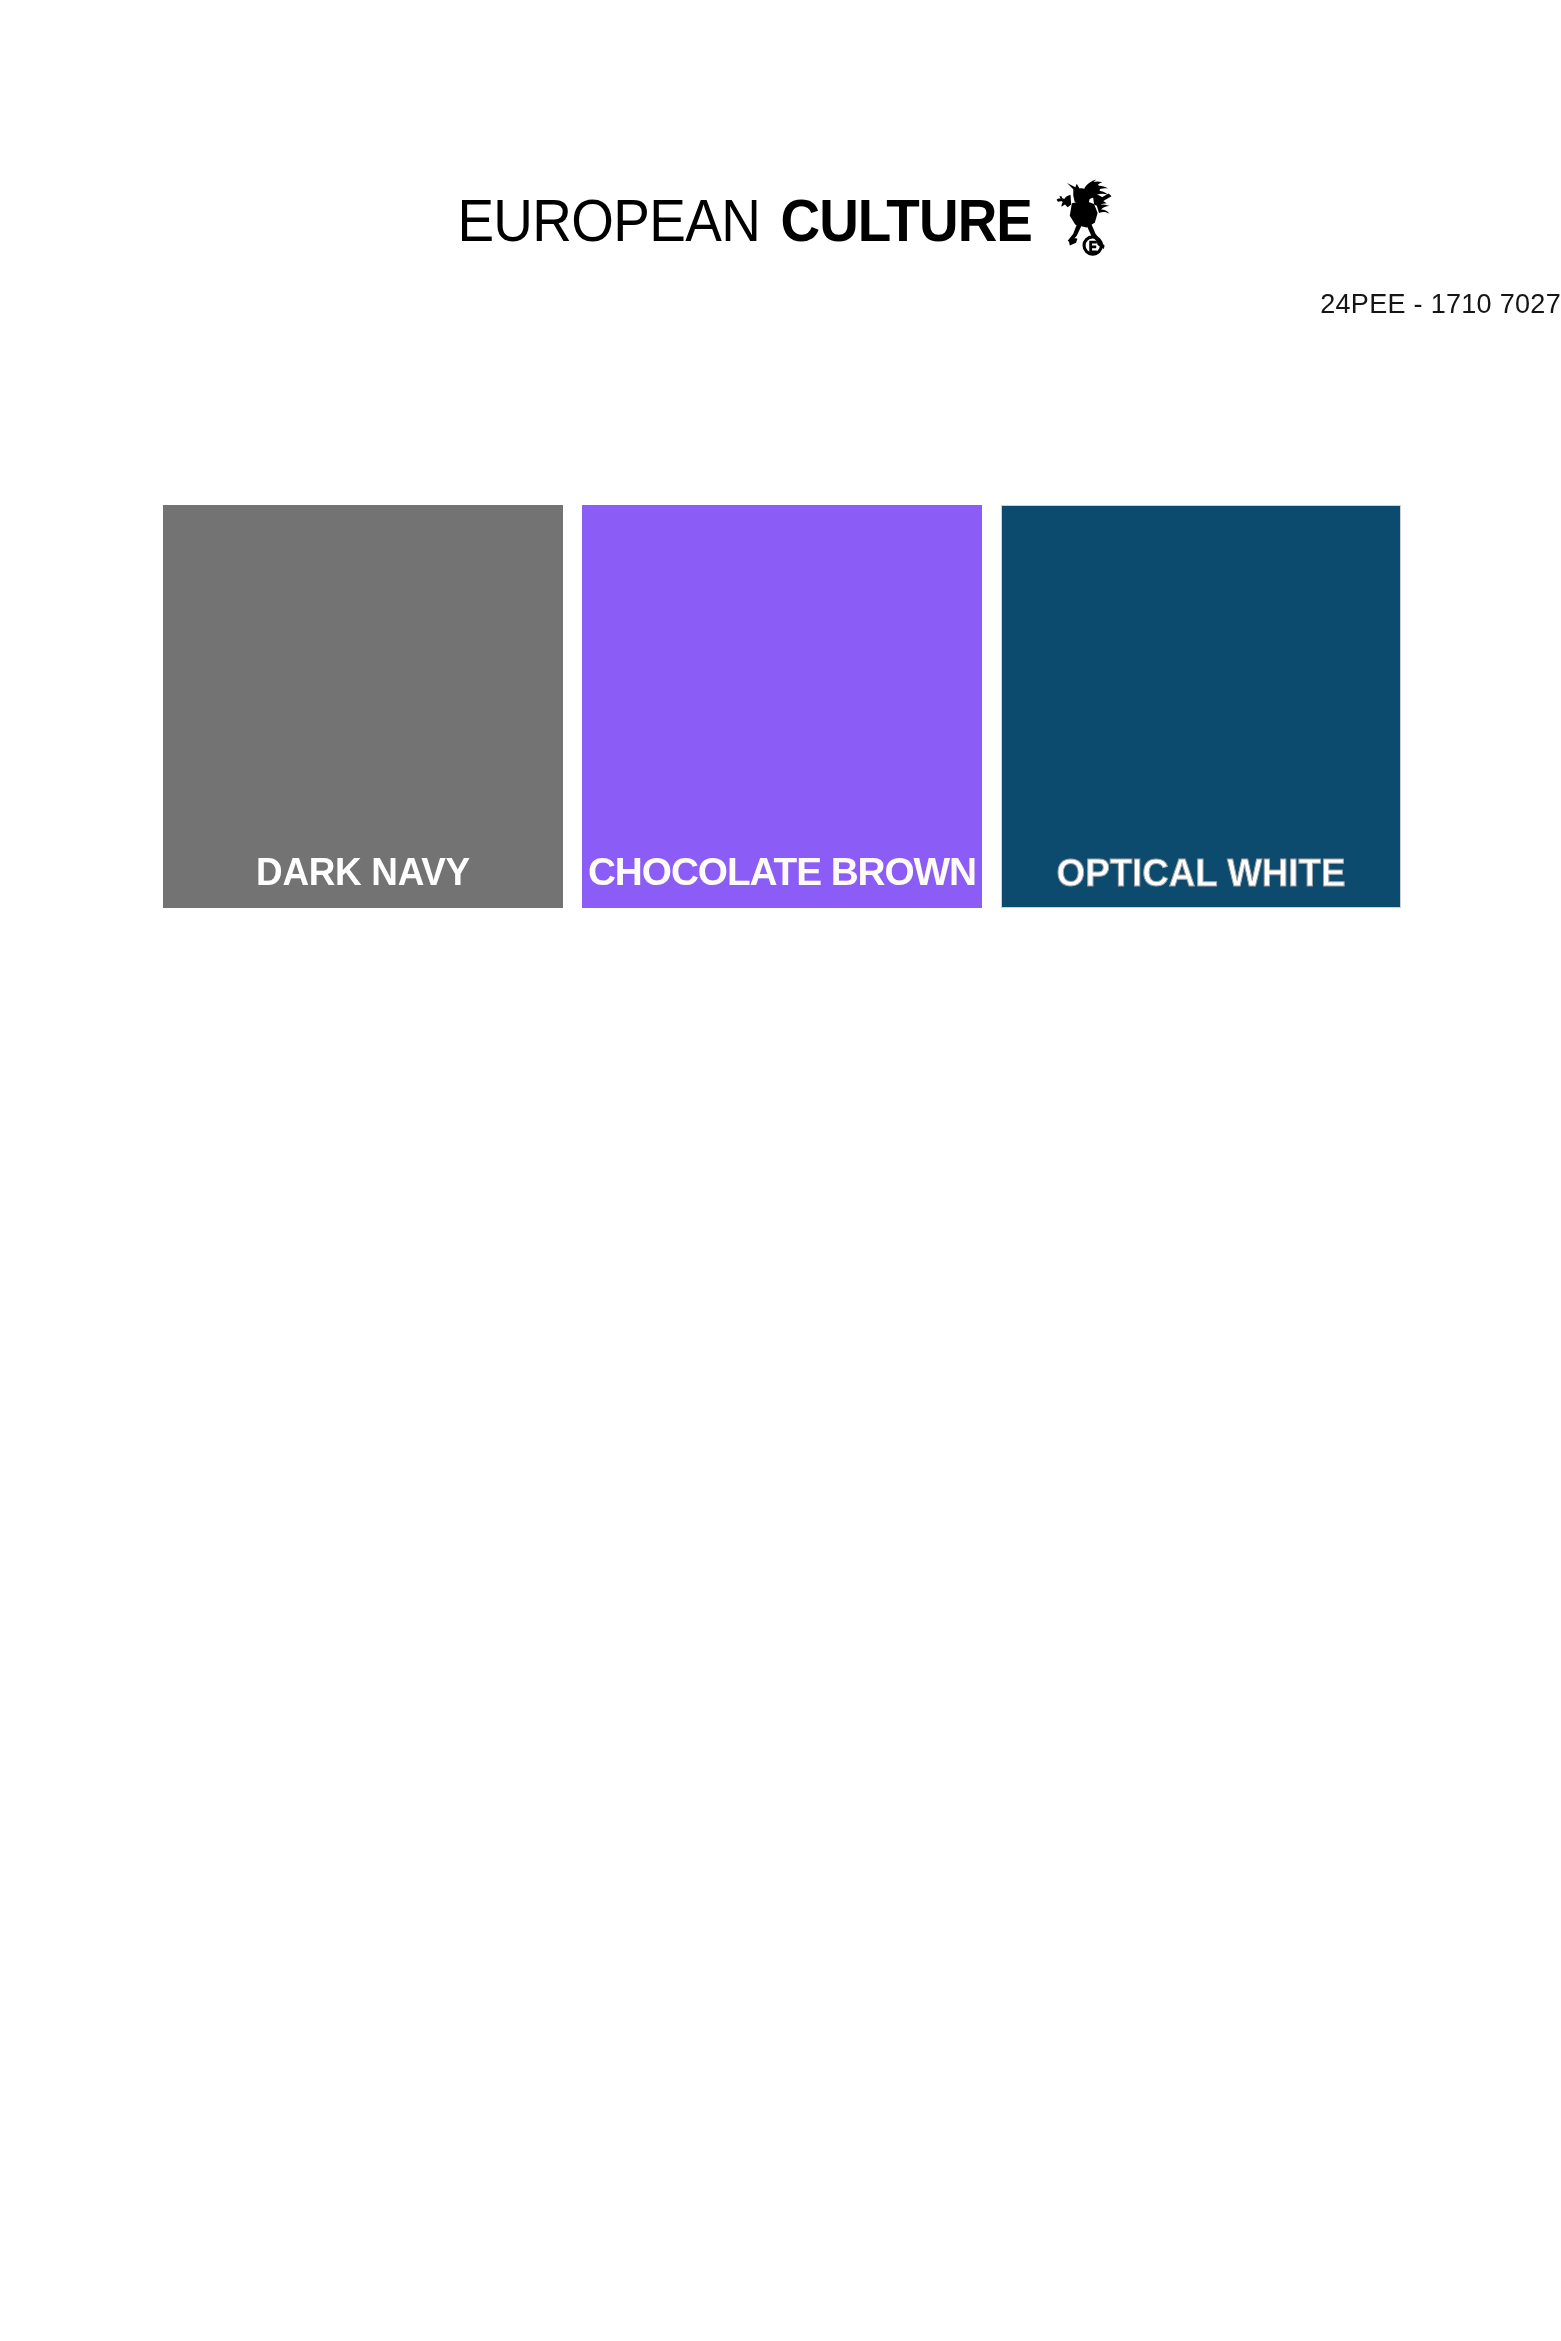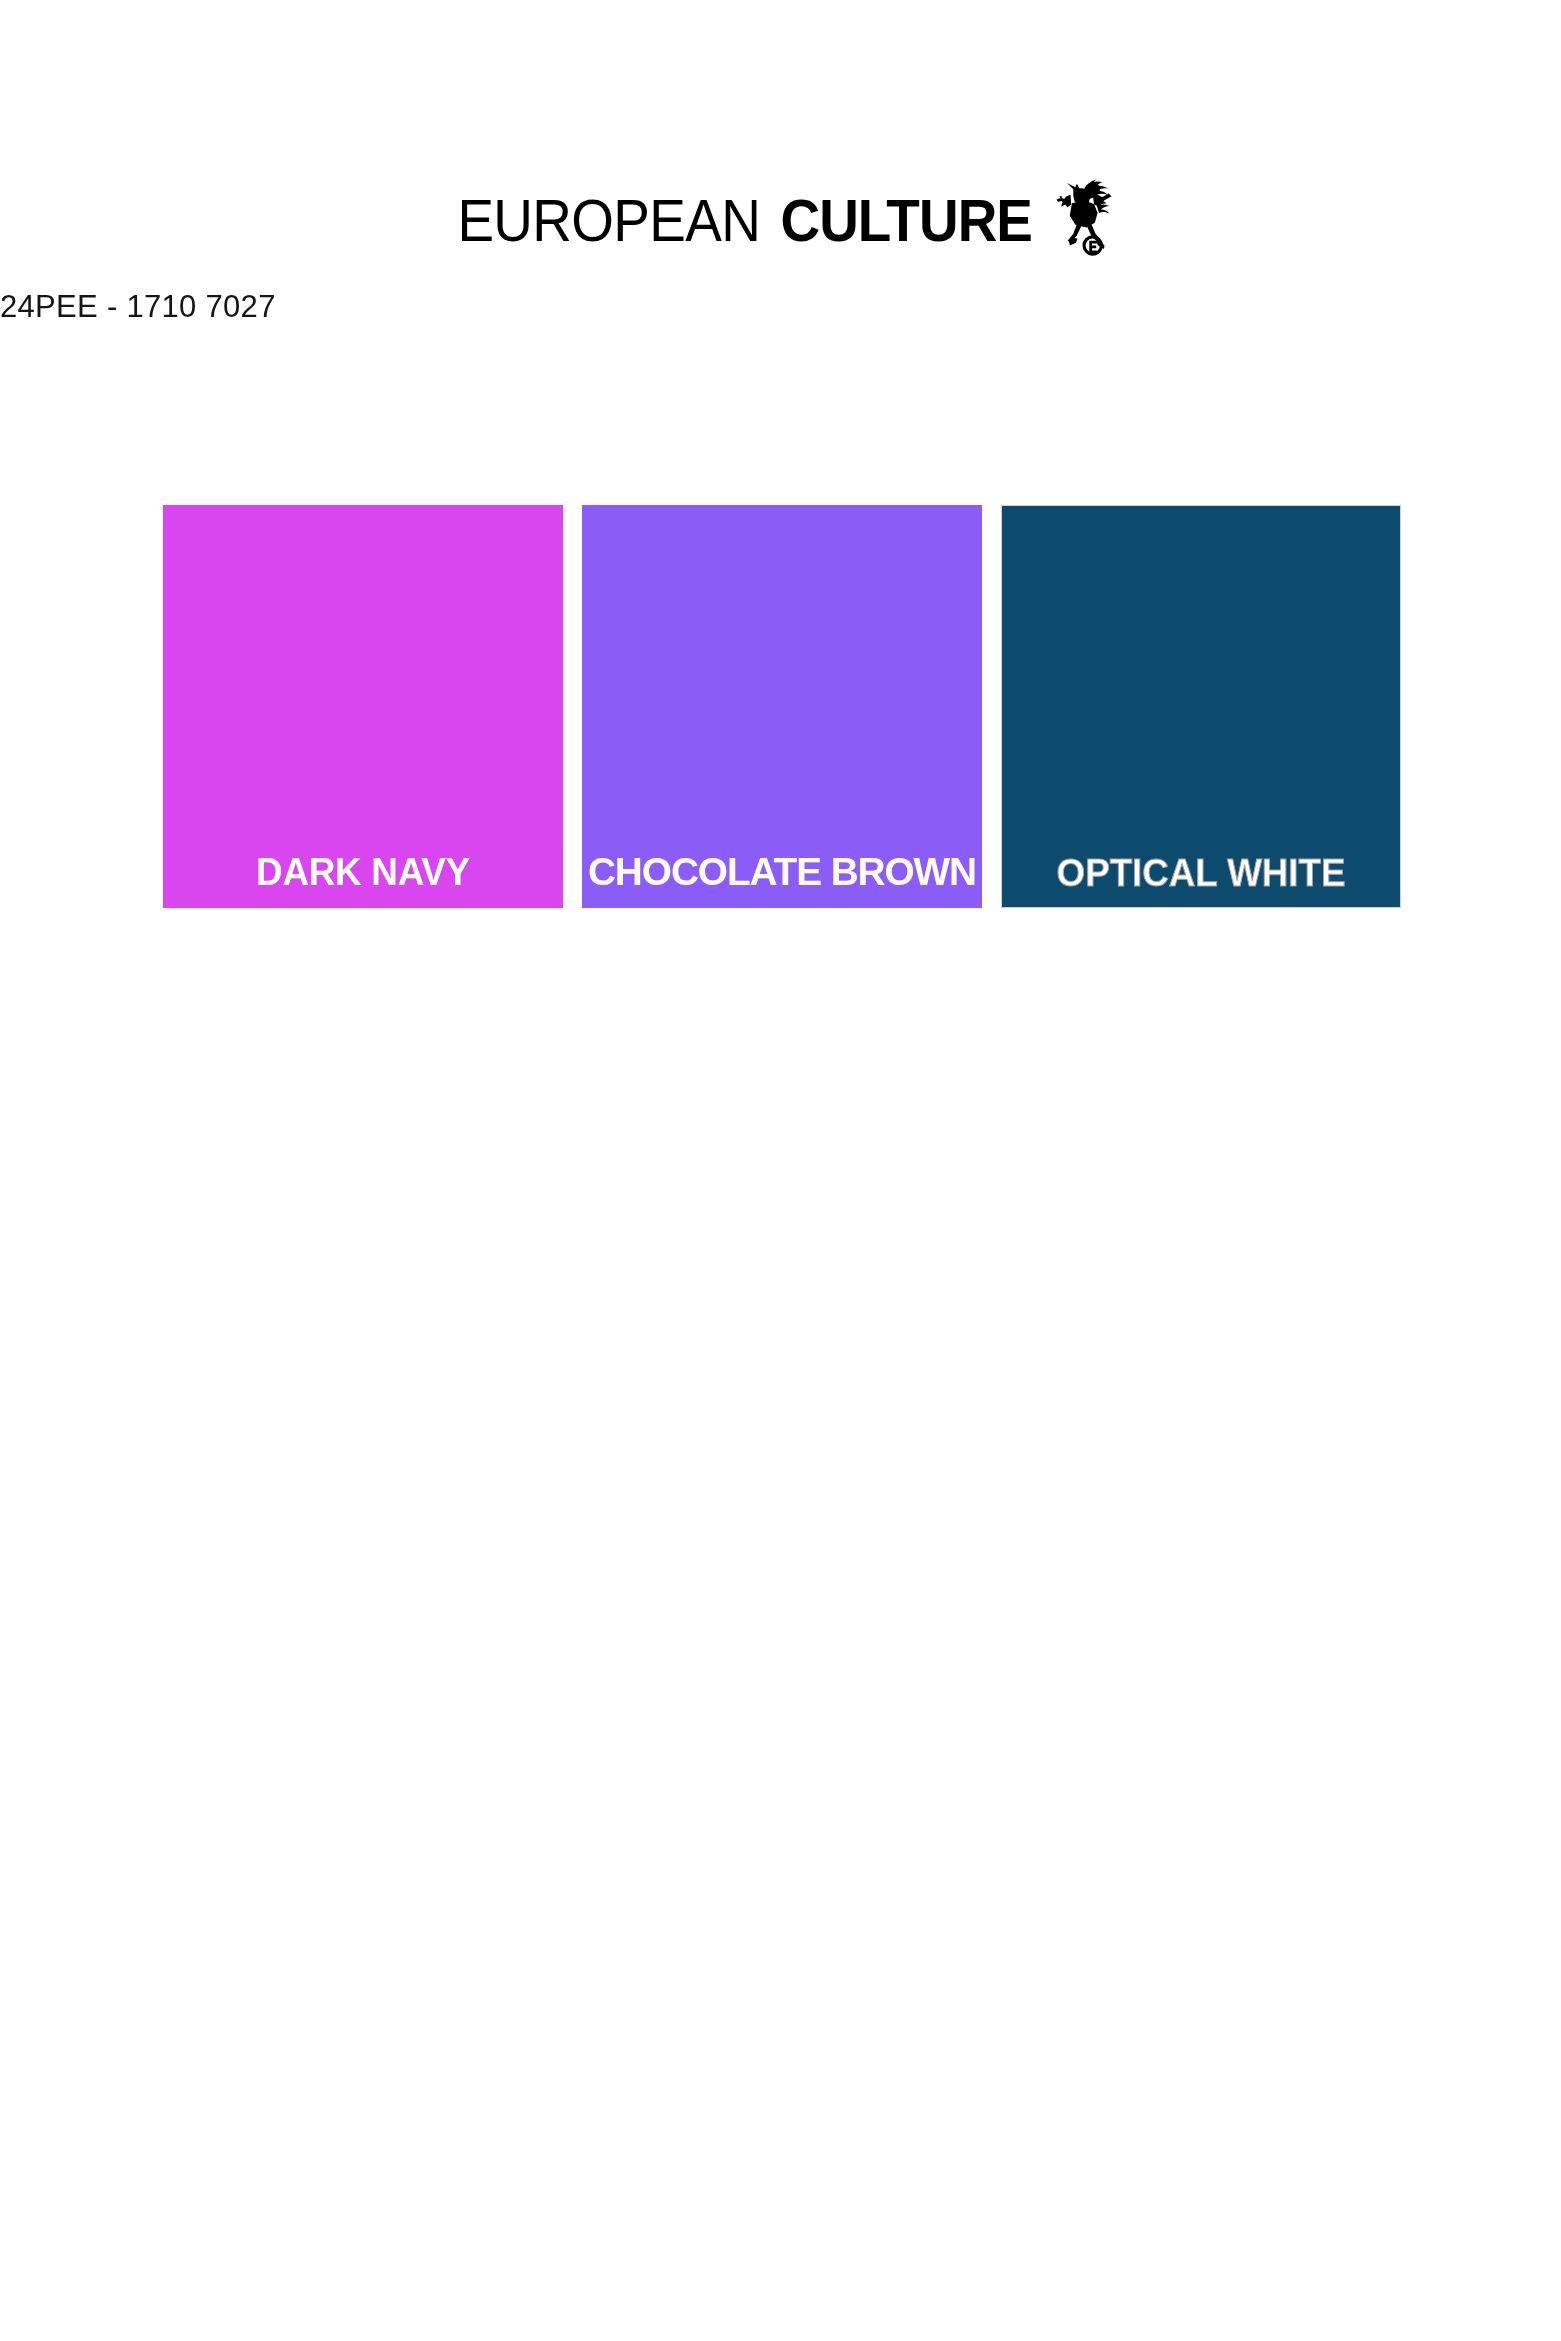--- a/index.html
+++ b/index.html
@@ -68,22 +68,22 @@
     top: -18px;
     flex: none;
   }
   .logo-mark svg { display: block; width: 100%; height: 100%; }
 
   .style-code {
     position: absolute;
     left: 0;
     top: 291px;
     width: 1561px;
-    text-align: left;
-    font-size: 31px;
+    text-align: right;
+    font-size: 27px;
     font-weight: 400;
     color: #151515;
     letter-spacing: 0.3px;
     line-height: 1;
   }
 
   
   .swatch-row {
     position: absolute;
     left: 163px;
@@ -110,21 +110,21 @@
     text-align: center;
     font-size: 38px;
     font-weight: 700;
     letter-spacing: -0.3px;
     line-height: 1;
     white-space: nowrap;
     transform: scaleX(0.97);
   }
 
   
-  .swatch--navy { background: #d946ef; }
+  .swatch--navy { background: #737373; }
   .swatch--navy .swatch-label { color: #FFFFFF; }
 
   
   .swatch--brown { background: #8b5cf6; padding-left: 8px; }
   .swatch--brown .swatch-label {
     color: #FDFBF6;
     font-size: 39px;
     letter-spacing: -1.1px;
     transform: scaleX(0.995);
   }

